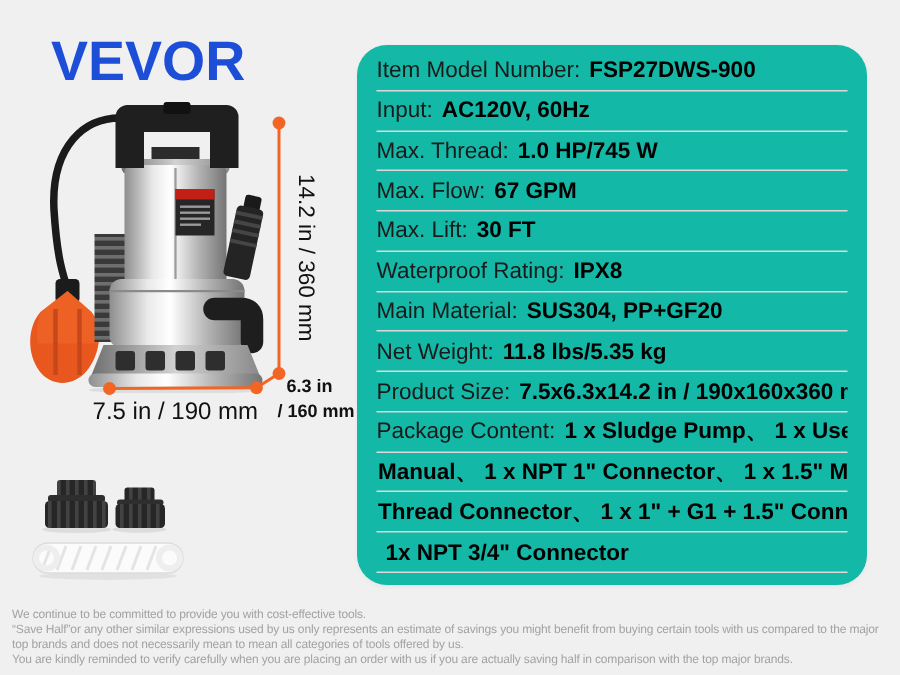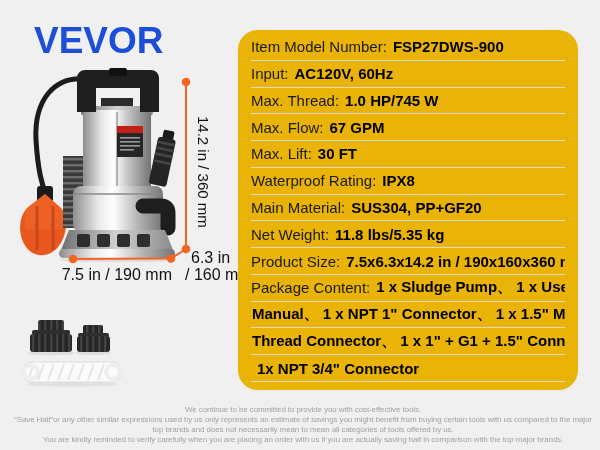--- a/index.html
+++ b/index.html
@@ -28,29 +28,29 @@
     left: 212px; top: 116px;
     font-size: 15px; white-space: nowrap;
     transform: rotate(90deg); transform-origin: 0 0;
   }
   .dim-width {
     left: 52px; top: 266px; width: 120px;
     font-size: 16px; text-align: right; white-space: nowrap;
   }
   .dim-depth {
     left: 185px; top: 249px;
-    font-size: 16px; line-height: 17px; white-space: nowrap;
+    font-size: 12px; line-height: 17px; white-space: nowrap; font-weight: bold;
   }
   .dim-depth .l1 { padding-left: 6px; display: block; }
   .dim-depth .l2 { display: block; }
   
   .spec-panel {
     position: absolute; left: 238px; top: 30px;
     width: 340px; height: 360px;
-    background: #eab308;
+    background: #14b8a6;
     border-radius: 20px;
     padding: 4px 13px 8px 13px;
     display: flex; flex-direction: column;
     box-shadow: 0 1px 3px rgba(0,0,0,0.04);
   }
   .spec-row {
     flex: 1;
     display: flex; align-items: center;
     border-bottom: 1px solid #d9d9d9;
     font-size: 15px; color: #1a1a1a;
@@ -59,21 +59,20 @@
   .spec-label { font-weight: 400; margin-right: 6px; }
   .spec-label:empty { display: none; margin: 0; }
   .spec-value { font-weight: 700; color: #000; text-align: right; }
   .spec-row.cont .spec-value { padding-left: 1px; }
   .spec-row.last .spec-value { padding-left: 6px; }
   
   .footer {
     position: absolute; left: 8px; top: 405px; width: 590px;
     font-size: 8px; line-height: 10px; letter-spacing: -0.1px;
     color: #a2a2a2;
-    text-align: center;
   }
   .footer div { white-space: nowrap; overflow: hidden; }
 </style>
 </head>
 <body>
 
 <div class="logo">VEVOR</div>
 
 <svg class="pump-svg" width="165" height="194" viewBox="0 0 165 194">
   <defs>

